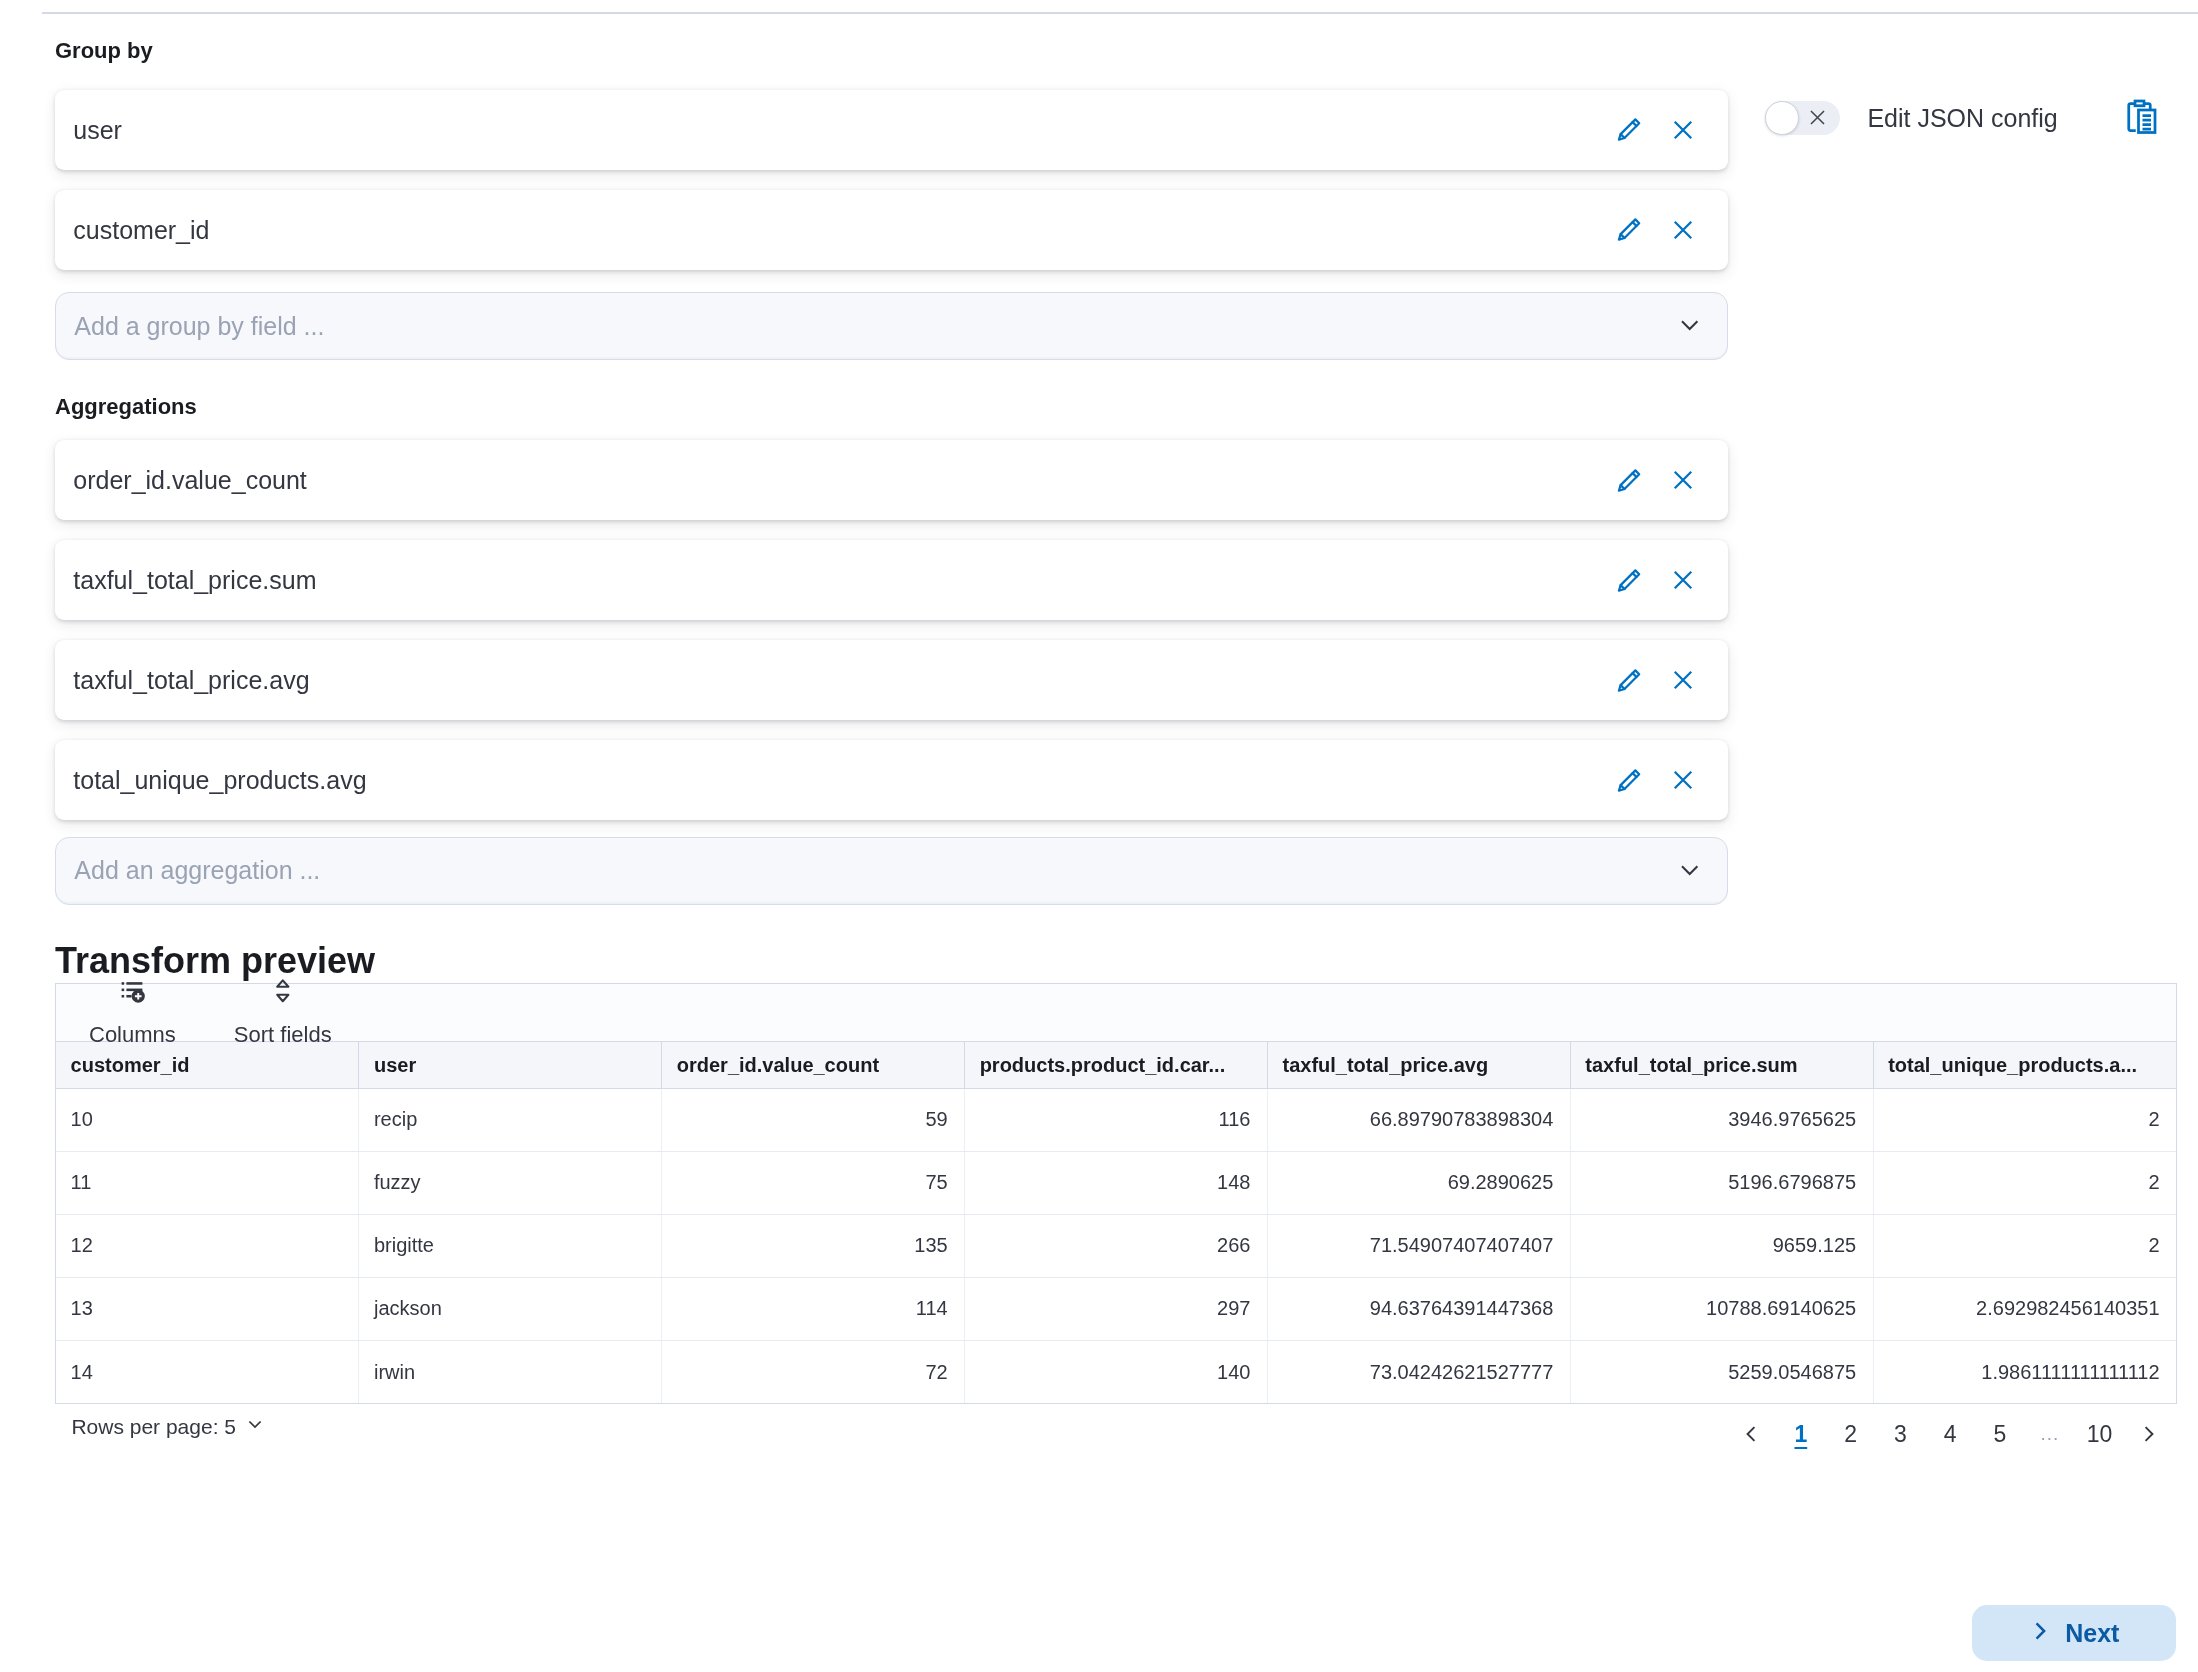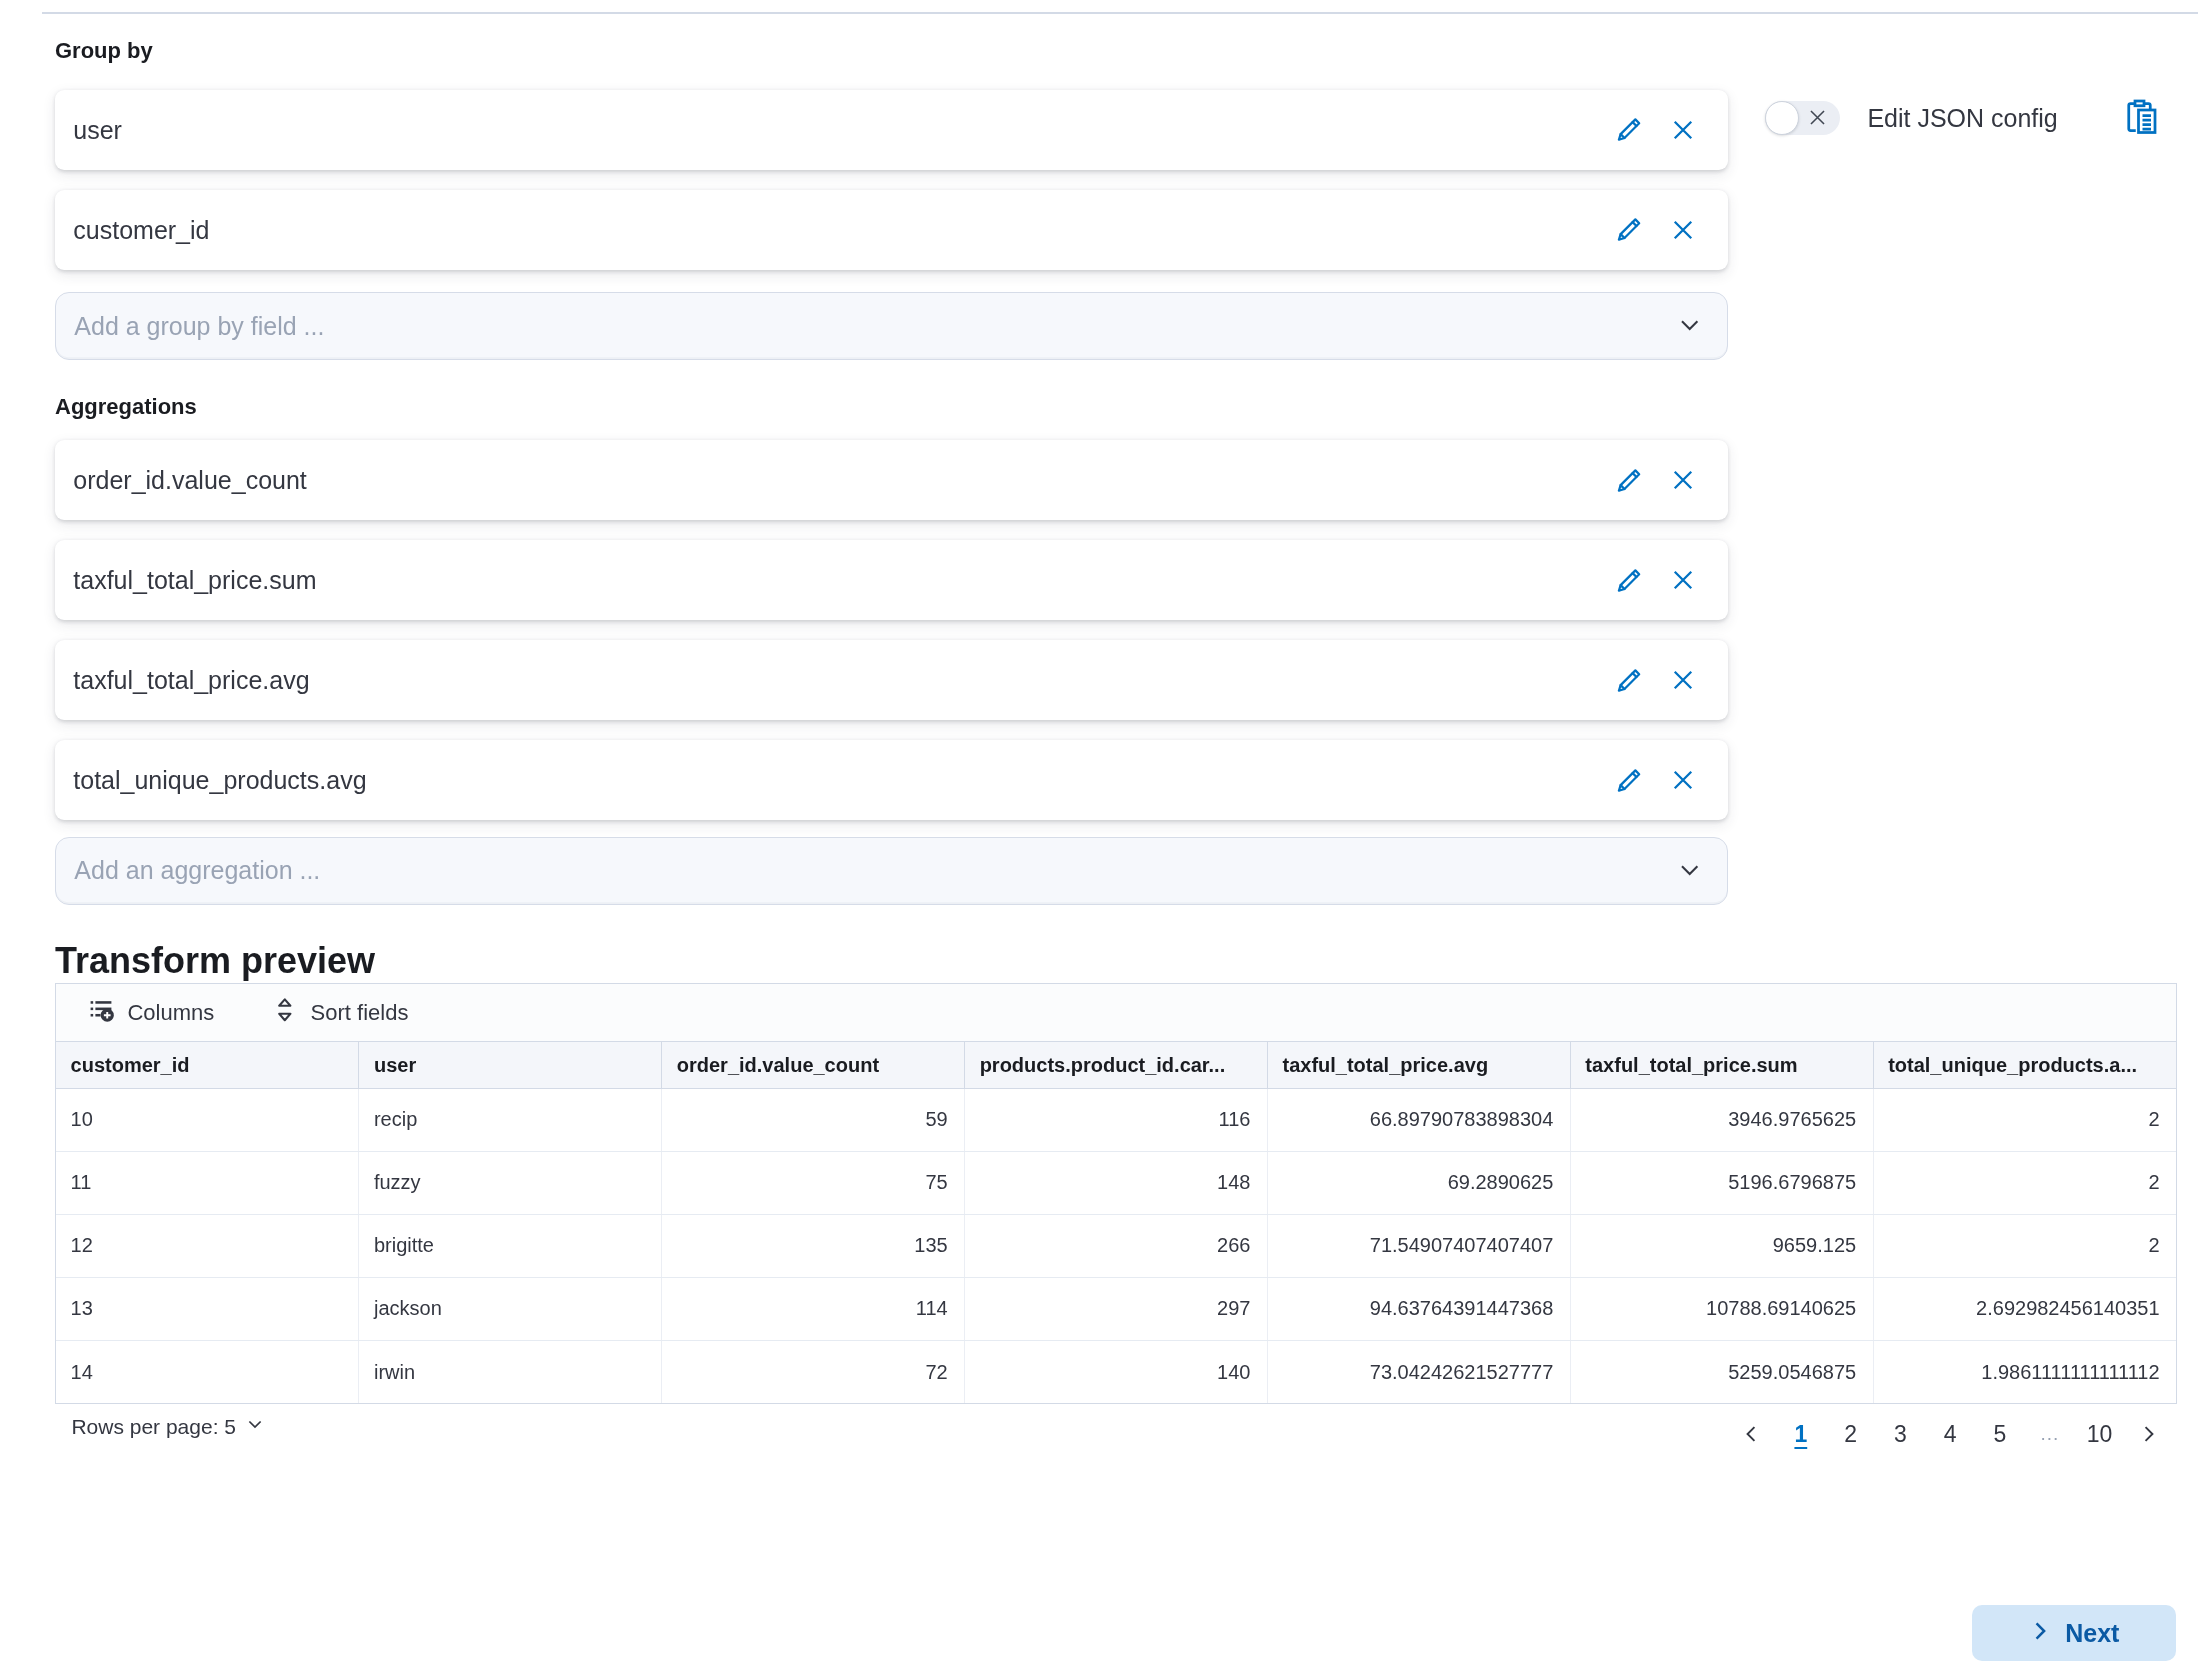--- a/index.html
+++ b/index.html
@@ -44,21 +44,21 @@
   .preview-title{ margin-top:38px; font-size:36px; font-weight:700; color:#1a1c21; line-height:35px; }
 
   .grid{
     margin-top:5.5px; width:2122px; border:0.9px solid #d3dae6; background:#fff;
   }
   .grid-toolbar{
     height:58px; background:#fbfcfd; border-bottom:0.9px solid #d3dae6;
     display:flex; align-items:center; gap:58px; padding-left:33px;
   }
   .toolbar-btn{ display:flex; align-items:center; gap:12.8px; background:none; border:none;
-                font-family:inherit; font-size:22px; color:#343741; cursor:pointer; }
+                font-family:inherit; font-size:22px; color:#343741; cursor:pointer;flex-direction:column; }
   table{ width:100%; border-collapse:collapse; table-layout:fixed; }
   th{
     height:46px; background:#f4f6fa; font-size:20px; font-weight:700; color:#1a1c21;
     text-align:left; padding:0 12.8px 0 14.6px; border-right:0.9px solid #d3dae6;
     border-bottom:0.9px solid #d3dae6; white-space:nowrap; overflow:hidden;
   }
   th:last-child{ border-right:none; }
   td{
     height:63px; font-size:20px; color:#343741; padding:0 16.4px 0 14.6px;
     border-right:0.9px solid #ebeef4; border-bottom:0.9px solid #e6ebf2; background:#fff;
@@ -92,21 +92,21 @@
     position:absolute; left:0px; top:0px; width:34px; height:34px; border-radius:50%;
     background:#fff; border:0.9px solid #cdd3dd; box-shadow:0 0.9px 2.7px rgba(49,53,66,.18);
   }
   .switch .switch-x{ position:absolute; right:12.8px; top:7.3px; }
   .json-label{ margin-left:27.4px; font-size:25px; color:#343741; white-space:nowrap; }
   .copy-btn{ position:absolute; left:2122px; top:97px; width:40px; height:40px;
              background:none; border:none; cursor:pointer; padding:0; }
 
   .next-btn{
     position:absolute; left:1972px; top:1605px; width:204px; height:56px;
-    background:#d2e6f8; border:none; border-radius:10px; cursor:pointer;
+    background:#d2e6f8; border:none; border-radius:15px; cursor:pointer;
     display:flex; align-items:center; justify-content:center; gap:14.6px;
     font-family:inherit; font-size:25px; font-weight:700; color:#0b5aa4;
   }
 </style>
 </head>
 <body>
 
 <div class="top-divider"></div>
 
 <div class="json-config">

